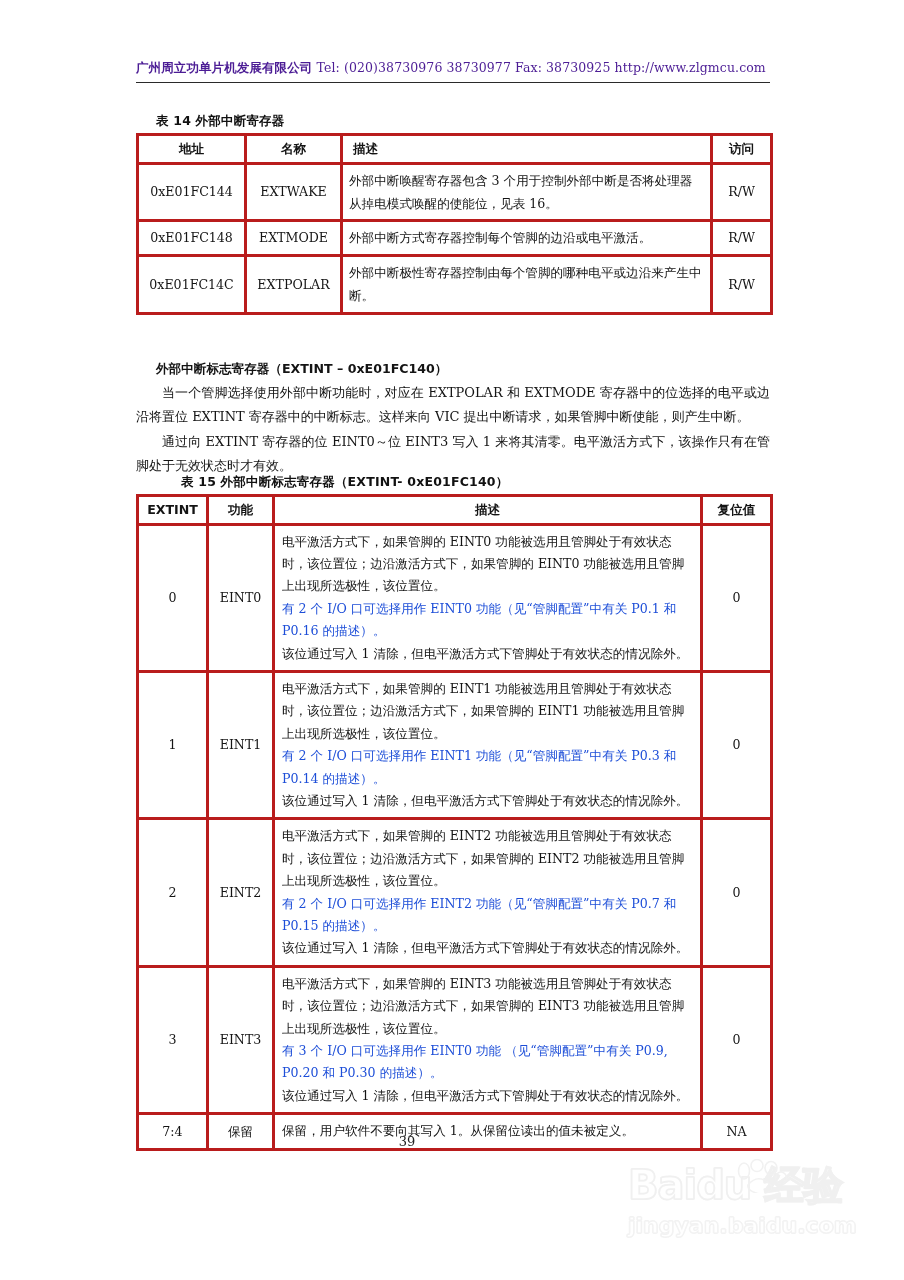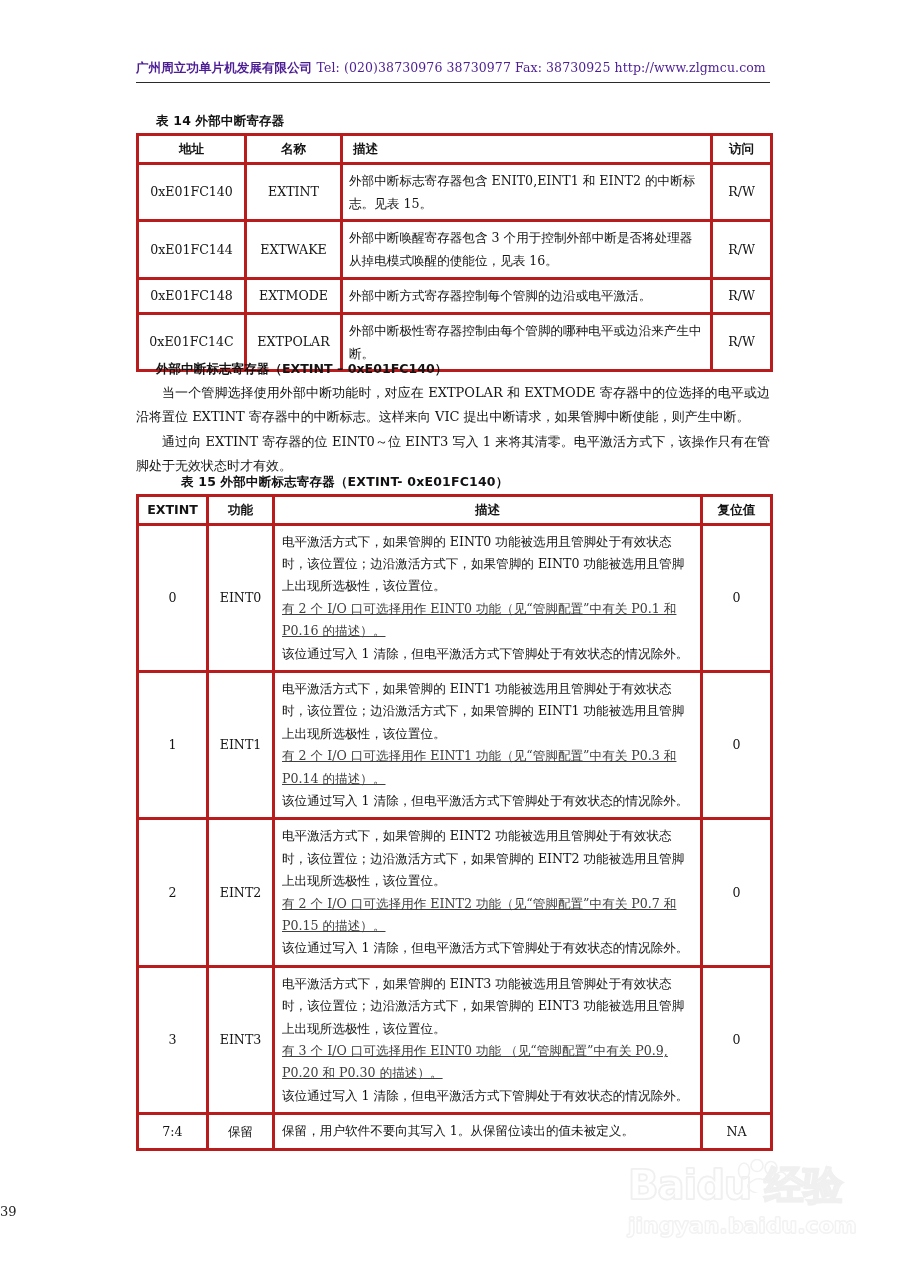--- a/index.html
+++ b/index.html
@@ -88,22 +88,21 @@
   #table-14 { left: 136px; top: 133px; width: 634px; }
   #table-14 td { height: 18px; }
   #table-14 .tall { line-height: 1.85; }
 
   
   #table-15 { left: 136px; top: 494px; width: 634px; }
   #table-15 td.desc { line-height: 1.78; padding: 5px 7px; }
   #table-15 td.ctr { font-size: 12.6px; }
 
   .red {
-    color: #404040;
-    text-decoration: underline;
+    color: #1d4ed8;
   }
   .desc p {
     margin: 0;
   }
 
   
   .bodytext {
     position: absolute;
     left: 136px;
     width: 634px;
@@ -118,22 +117,23 @@
     font-size: 12.6px;
     text-align: left;
   }
   .bodytext p { margin: 0; }
   .indent { text-indent: 2em; }
 
   
   .page-number {
     position: absolute;
     left: 0;
-    top: 1204px;
+    top: 1134px;
     width: 814px;
+    text-align: center;
     font-size: 13px;
     color: #222;
   }
 
   
   .watermark {
     position: absolute;
     left: 628px;
     top: 1163px;
     width: 258px;
@@ -201,26 +201,20 @@
     </colgroup>
     <thead>
       <tr>
         <th>地址</th>
         <th>名称</th>
         <th style="text-align:left; padding-left:10px;">描述</th>
         <th>访问</th>
       </tr>
     </thead>
     <tbody>
-      <tr>
-        <td class="ctr" style="height:46px;">0xE01FC140</td>
-        <td class="ctr">EXTINT</td>
-        <td class="desc tall">外部中断标志寄存器包含 ENIT0,EINT1 和 EINT2 的中断标志。见表 15。</td>
-        <td class="ctr">R/W</td>
-      </tr>
       <tr>
         <td class="ctr" style="height:46px;">0xE01FC144</td>
         <td class="ctr">EXTWAKE</td>
         <td class="desc tall">外部中断唤醒寄存器包含 3 个用于控制外部中断是否将处理器从掉电模式唤醒的使能位，见表 16。</td>
         <td class="ctr">R/W</td>
       </tr>
       <tr>
         <td class="ctr" style="height:24px;">0xE01FC148</td>
         <td class="ctr">EXTMODE</td>
         <td class="desc">外部中断方式寄存器控制每个管脚的边沿或电平激活。</td>

